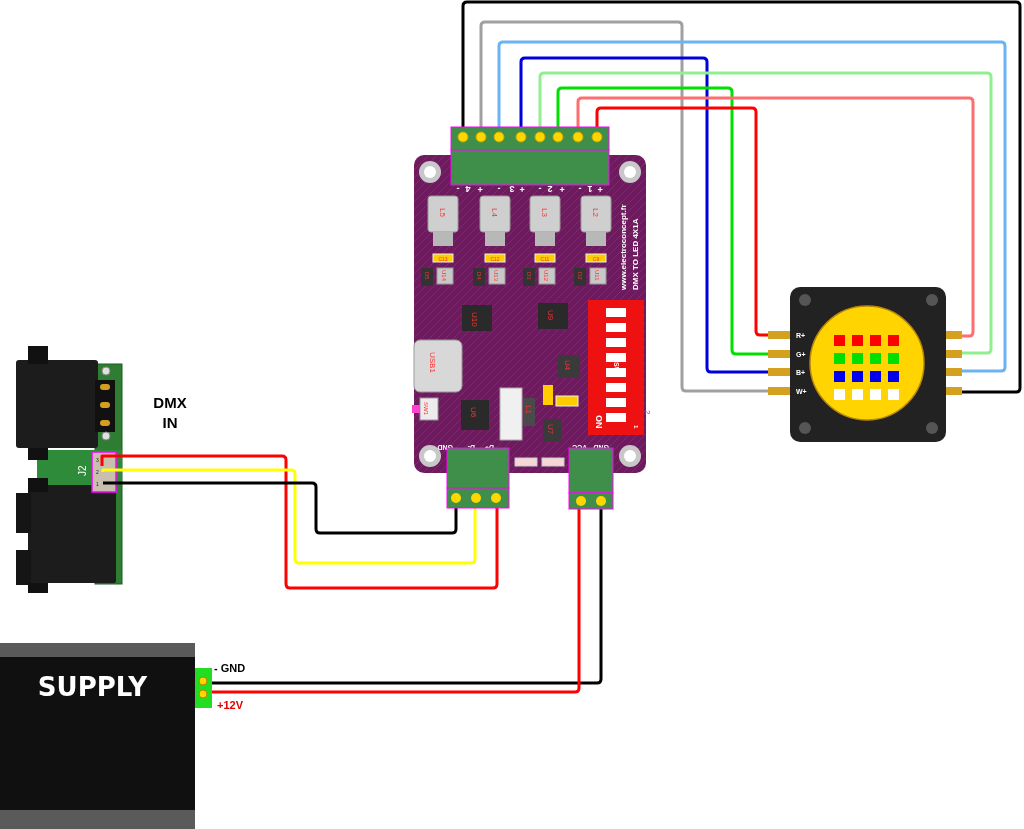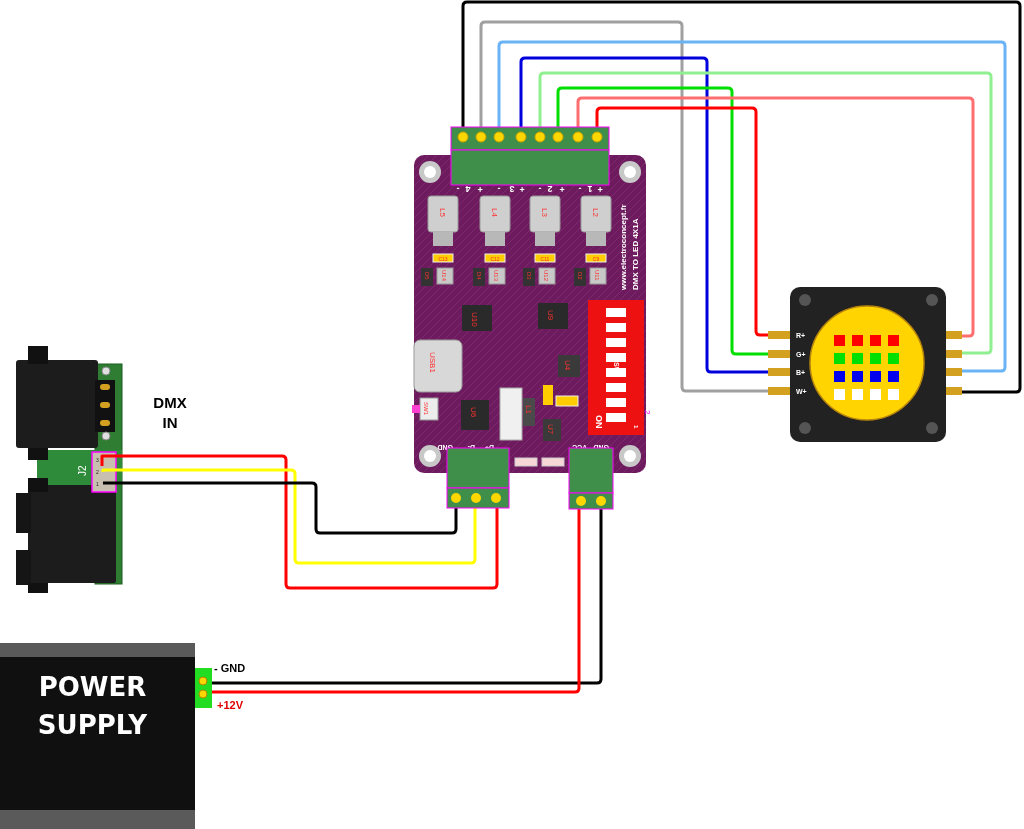--- a/index.html
+++ b/index.html
@@ -13,21 +13,20 @@
     .psu-bot { position: absolute; left: 0; top: 810px; width: 195px; height: 19px; background: #5a5a5a; }
     .psu-text { position: absolute; left: 0; top: 668px; width: 185px; text-align: center; color: #ffffff; font-family: "DejaVu Sans", sans-serif; font-size: 26px; line-height: 38px; font-weight: bold; }
   </style>
 </head>
 <body>
 
 <div class="psu"></div>
 <div class="psu-top"></div>
 <div class="psu-bot"></div>
 <div class="psu-text">
-  <div>POWER</div>
   <div>SUPPLY</div>
 </div>
 
 <svg width="1024" height="829" viewBox="0 0 1024 829">
   <defs>
     <pattern id="pcbpat" width="8" height="8" patternUnits="userSpaceOnUse">
       <rect width="8" height="8" fill="#6e1a5e"></rect>
       <path d="M0 8 L8 0" stroke="#7d2a6c" stroke-width="1"></path>
     </pattern>
   </defs>

